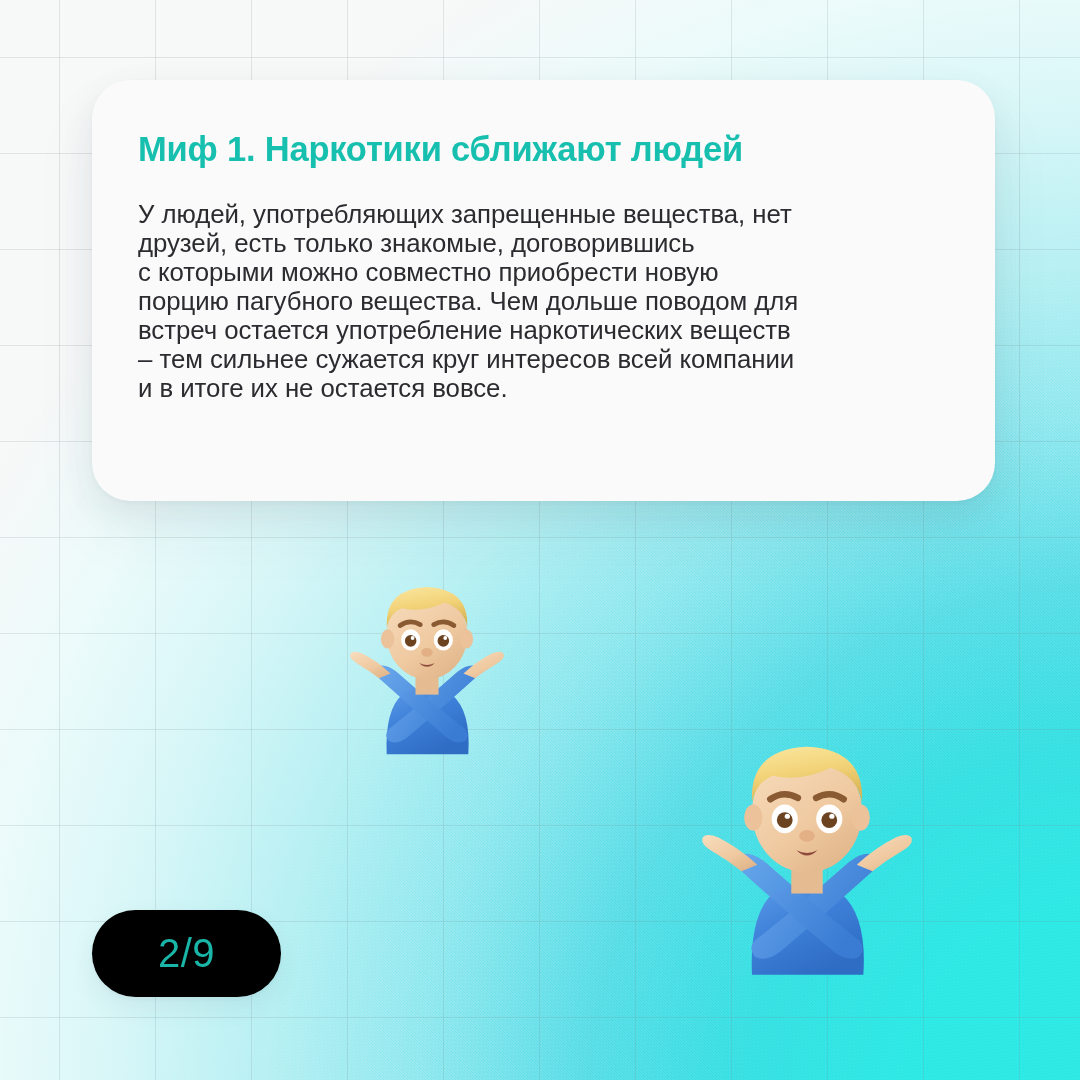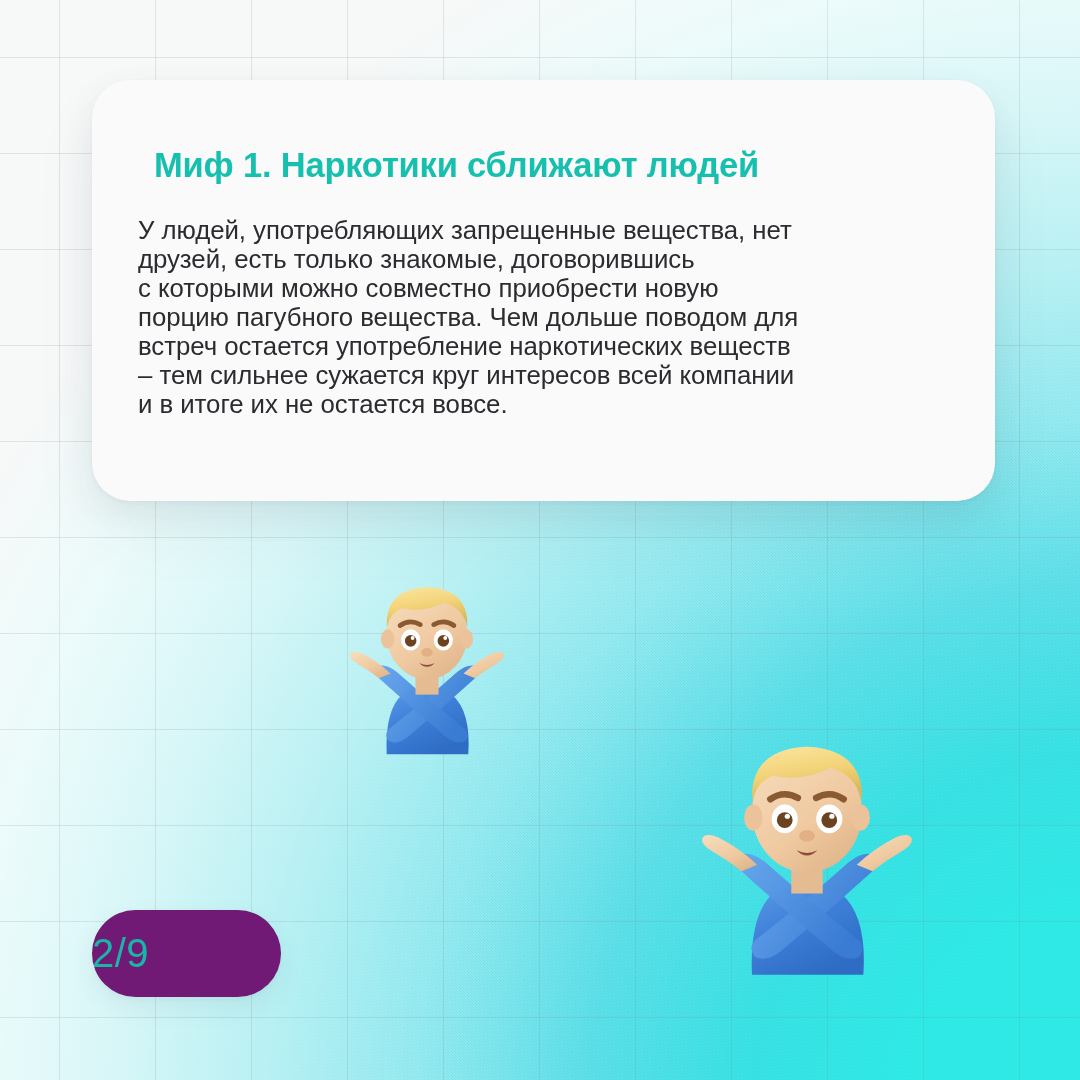--- a/index.html
+++ b/index.html
@@ -89,21 +89,21 @@
     border-radius: 38px;
     box-shadow:
       0 2px 4px rgba(40,60,70,.035),
       0 14px 34px rgba(40,60,70,.075),
       0 30px 70px rgba(40,60,70,.05);
     box-sizing: border-box;
     padding: 50px 48px 0 46px;
   }
 
   .card-title {
-    margin: 16px;
+    margin: 0;
     font-size: 34.5px;
     font-weight: 700;
     letter-spacing: -.2px;
     line-height: 1.15;
     color: #17BFAF;
     white-space: nowrap;
   }
 
   .card-body {
     margin: 30px 0 0 0;
@@ -138,24 +138,25 @@
   .emoji svg { display: block; width: 100%; height: 100%; overflow: visible; }
 
   
   .page-badge {
     position: absolute;
     left: 92px;
     top: 910px;
     width: 189px;
     height: 87px;
     z-index: 7;
-    background: #701a75;
+    background: #000000;
     border-radius: 60px;
     display: flex;
     align-items: center;
+    justify-content: center;
     box-shadow:
       0 2px 4px rgba(40,60,70,.04),
       0 10px 26px rgba(40,60,70,.07);
   }
   .page-badge-text {
     font-size: 40px;
     font-weight: 400;
     letter-spacing: .5px;
     color: #19B6A8;
   }

